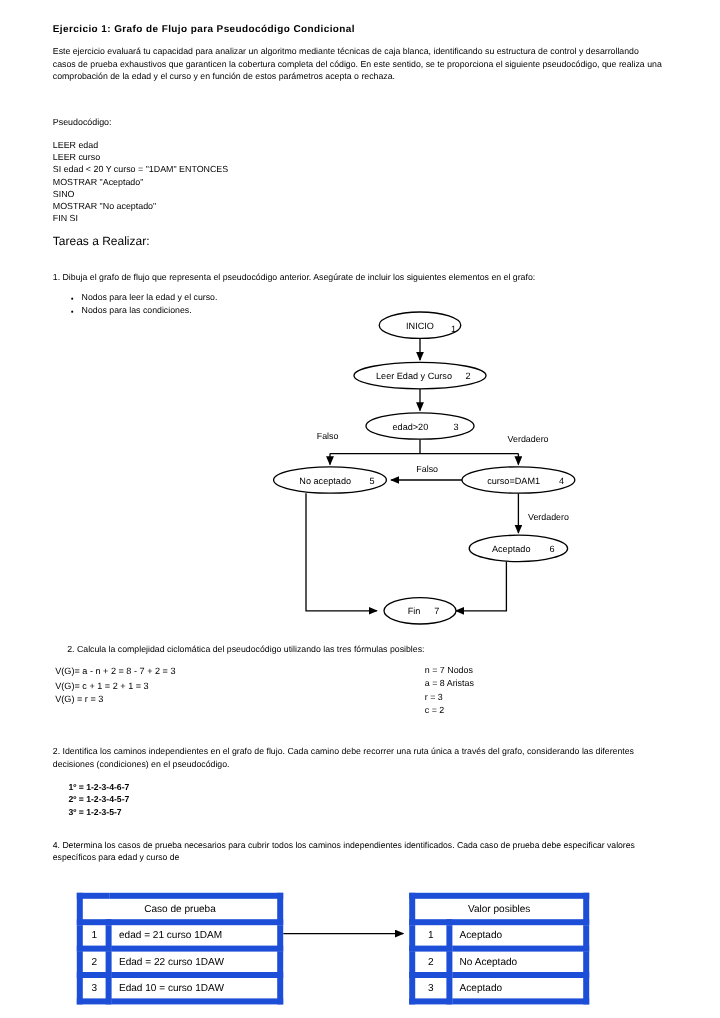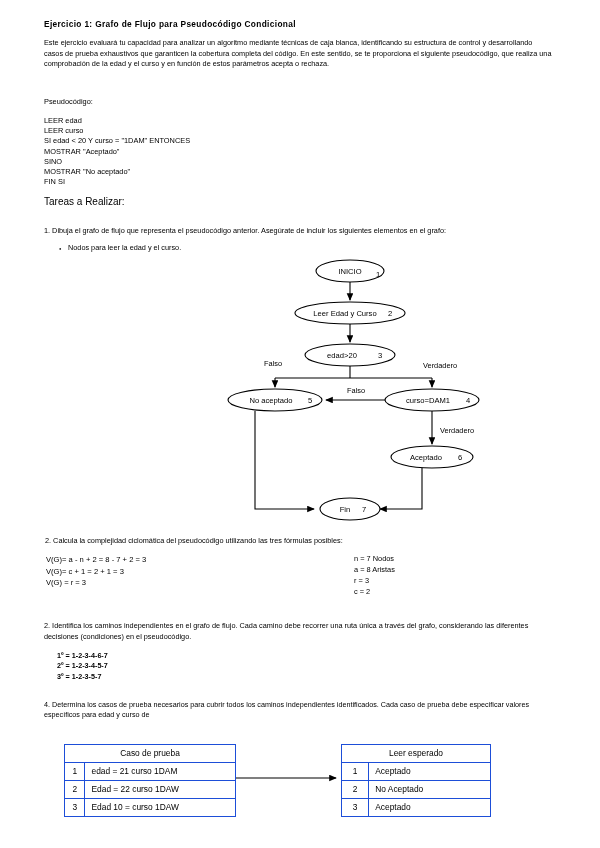--- a/index.html
+++ b/index.html
@@ -107,21 +107,21 @@
     font-family: "Liberation Sans", sans-serif;
     font-size: 7.6px;
     fill: #000;
   }
   .flow text.edgelbl { font-size: 7.4px; }
 
   
   .sec2 {
     position: absolute;
     top: 536px;
-    left: 1px;
+    left: 12px;
     width: 508px;
     font-size: 7.3px;
     line-height: 10.5px;
   }
   .formulas {
     position: absolute;
     top: 554px;
     left: 2px;
     font-size: 7.6px;
     line-height: 11.5px;
@@ -173,21 +173,21 @@
     left: 0;
     width: 512px;
     height: 100px;
   }
   table.tbl {
     border-collapse: collapse;
     font-size: 8.4px;
     background: #fff;
   }
   table.tbl td, table.tbl th {
-    border: 1px solid #1d4ed8;
+    border: 5px solid #1d4ed8;
     font-weight: normal;
     text-align: left;
     padding: 0;
   }
   table.tbl th.hdr {
     text-align: center;
     padding: 3px 0 4px 0;
     font-size: 8.4px;
   }
   table.tbl td.num {
@@ -239,20 +239,21 @@
 SINO
 MOSTRAR "No aceptado"
 FIN SI</div>
 
     <div class="lbl-tareas">Tareas a Realizar:</div>
 
     <div class="task1">
       <div>1. Dibuja el grafo de flujo que representa el pseudocódigo anterior. Asegúrate de incluir los siguientes elementos en el grafo:</div>
       <ul class="bullets">
         <li>Nodos para leer la edad y el curso.</li>
+        <li>Nodos para las condiciones.</li>
       </ul>
     </div>
 
     <div class="flow">
       <svg width="512" height="275" viewBox="0 0 512 275" xmlns="http://www.w3.org/2000/svg">
         <defs>
           <marker id="ah" markerWidth="8" markerHeight="8" refX="6.2" refY="3" orient="auto">
             <path d="M0,0 L7,3 L0,6 z" fill="#000"></path>
           </marker>
         </defs>
@@ -357,21 +358,21 @@
           <marker id="ah2" markerWidth="8" markerHeight="8" refX="6.2" refY="3" orient="auto">
             <path d="M0,0 L7,3 L0,6 z" fill="#000"></path>
           </marker>
         </defs>
         <line x1="0" y1="6" x2="100" y2="6" stroke="#000" stroke-width="1.1" marker-end="url(#ah2)"></line>
       </svg>
 
       <table class="tbl tbl-right">
         <tbody>
             <tr>
-          <th class="hdr" colspan="2">Leer esperado</th>
+          <th class="hdr" colspan="2">Valor posibles</th>
         </tr>
         <tr>
           <td class="num">1</td>
           <td class="val">Aceptado</td>
         </tr>
         <tr>
           <td class="num">2</td>
           <td class="val">No Aceptado</td>
         </tr>
         <tr>

